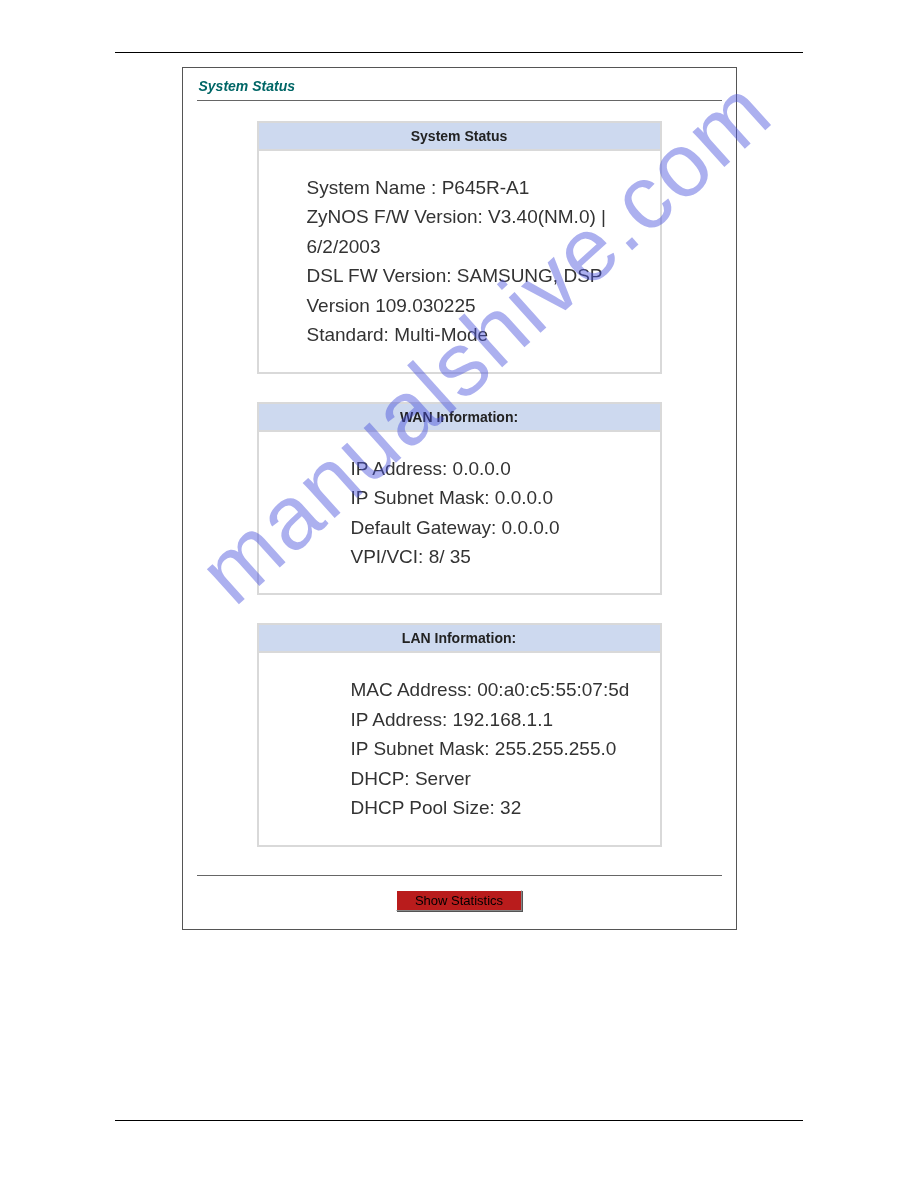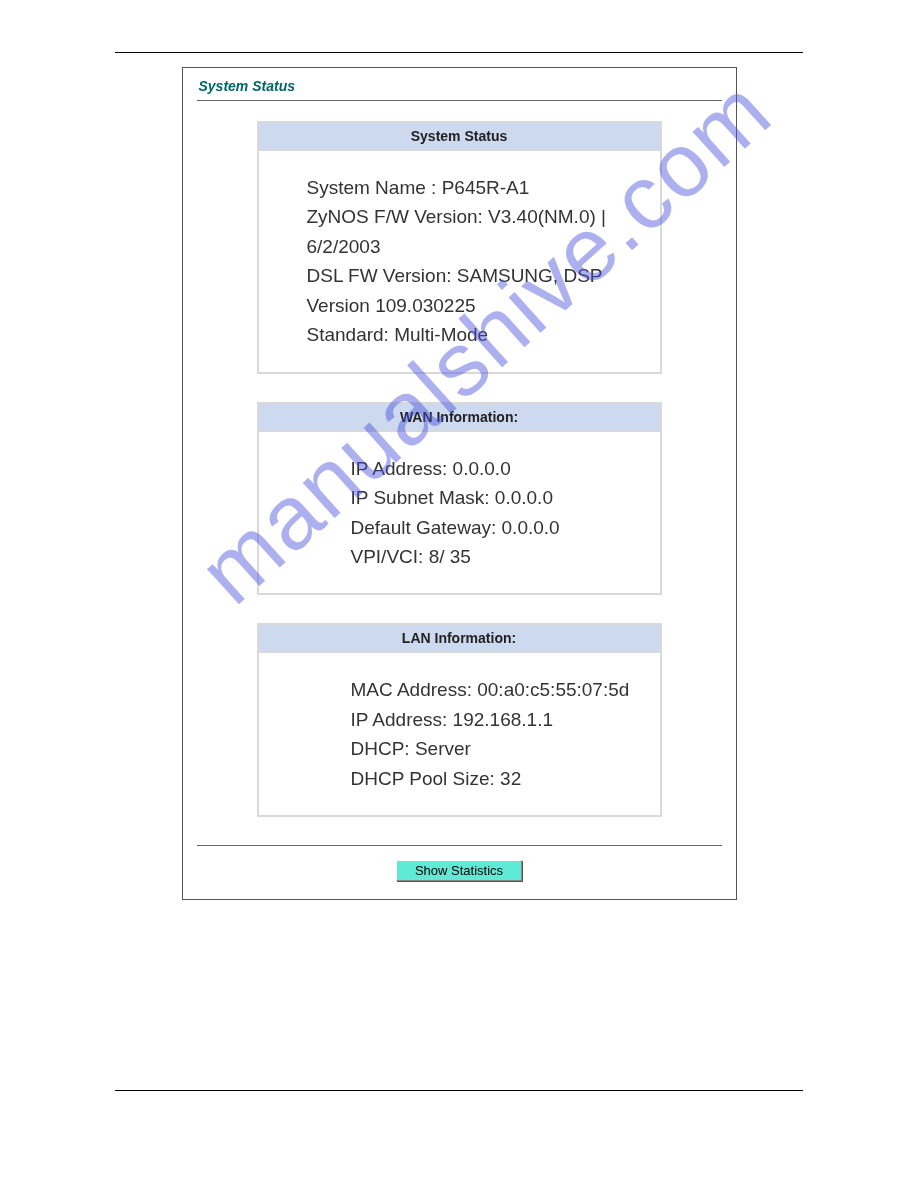--- a/index.html
+++ b/index.html
@@ -69,21 +69,21 @@
     border: none;
     border-top: 1px solid #666;
     margin: 0 0 14px 0;
   }
   .btn-row {
     text-align: center;
   }
   .stats-btn {
     font-family: Arial, Helvetica, sans-serif;
     font-size: 13px;
-    background: #5eead4;
+    background: #b91c1c;
     border: 1px solid #888;
     border-top-color: #fff;
     border-left-color: #fff;
     box-shadow: 1px 1px 0 #555;
     padding: 2px 18px;
     cursor: pointer;
   }
   .watermark {
     position: absolute;
     top: 290px;
@@ -163,20 +163,24 @@
       <div class="panel-body indent-more">
         <div class="row">
           <span class="lbl">MAC Address:</span>
           <span>00:a0:c5:55:07:5d</span>
         </div>
         <div class="row">
           <span class="lbl">IP Address:</span>
           <span>192.168.1.1</span>
         </div>
         <div class="row">
+          <span class="lbl">IP Subnet Mask:</span>
+          <span>255.255.255.0</span>
+        </div>
+        <div class="row">
           <span class="lbl">DHCP:</span>
           <span>Server</span>
         </div>
         <div class="row">
           <span class="lbl">DHCP Pool Size:</span>
           <span>32</span>
         </div>
       </div>
     </div>
   </div>

